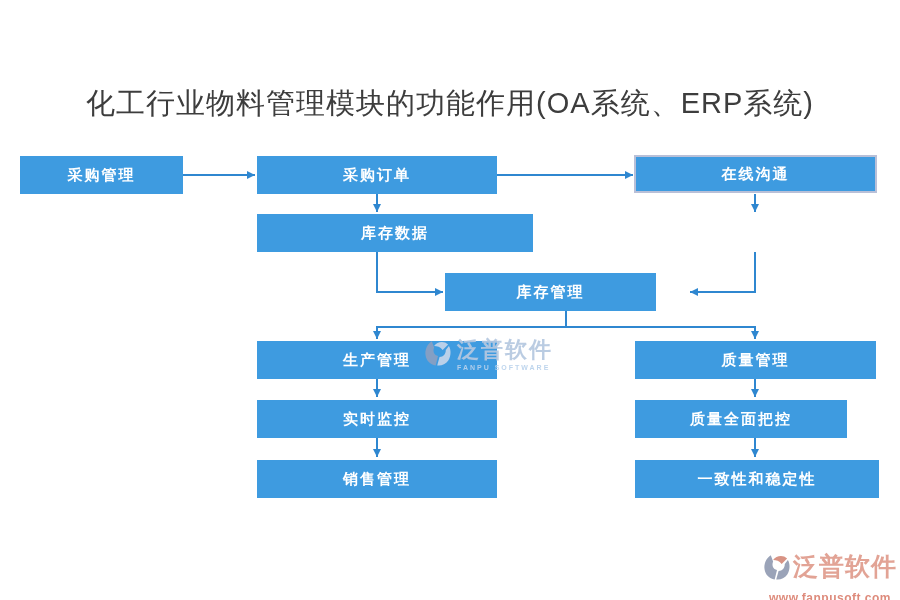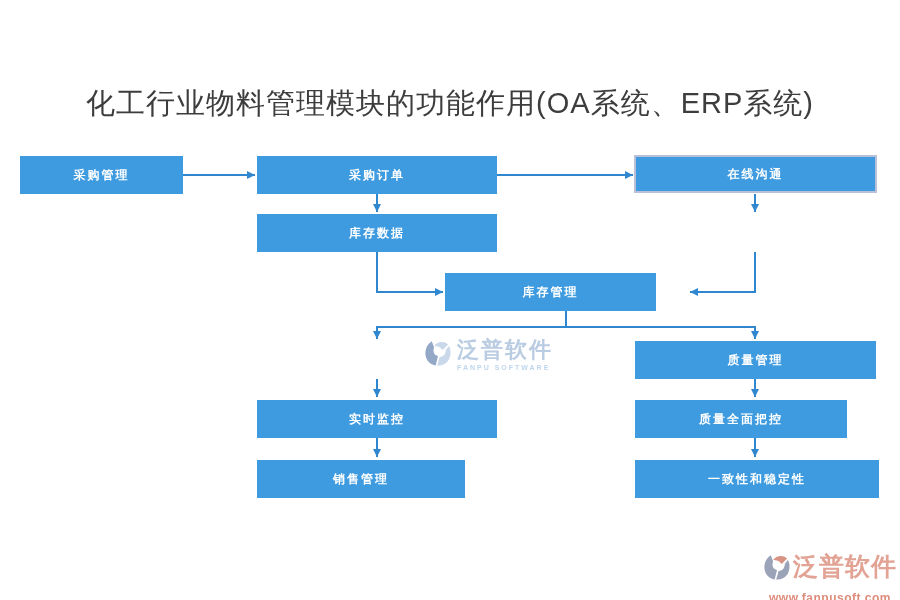--- a/index.html
+++ b/index.html
@@ -9,21 +9,21 @@
   }
   .title{
     position:absolute;top:84px;left:0;width:100%;text-align:center;
     font-size:29px;font-weight:400;letter-spacing:1px;color:var(--title-text);
     white-space:nowrap;
   }
   .node{
     position:absolute;height:38px;box-sizing:border-box;
     display:flex;align-items:center;justify-content:center;
     background:var(--node-fill);color:var(--node-text);
-    font-size:12px;font-weight:bold;letter-spacing:2px;z-index:2;
+    font-size:15px;font-weight:bold;letter-spacing:2px;z-index:2;
   }
   .node.bordered{border:2px solid var(--online-border);}
   svg.connectors{position:absolute;left:0;top:0;z-index:1;pointer-events:none;}
   .conn{stroke:var(--arrow);stroke-width:2;fill:none;}
   #ah path{fill:var(--arrow);}
   
   .watermark{
     position:absolute;left:424px;top:337px;display:flex;gap:5px;align-items:flex-start;
     z-index:3;opacity:0.92;pointer-events:none;
   }
@@ -67,26 +67,27 @@
     <polyline class="conn" points="755,326 755,339" marker-end="url(#ah)"></polyline>
     <polyline class="conn" points="377,379 377,397" marker-end="url(#ah)"></polyline>
     <polyline class="conn" points="755,379 755,397" marker-end="url(#ah)"></polyline>
     <polyline class="conn" points="377,438 377,457" marker-end="url(#ah)"></polyline>
     <polyline class="conn" points="755,438 755,457" marker-end="url(#ah)"></polyline>
   </svg>
 
   <div class="node" style="left:20px;top:156px;width:163px">采购管理</div>
   <div class="node" style="left:257px;top:156px;width:240px">采购订单</div>
   <div class="node bordered" style="left:634px;top:155px;width:243px">在线沟通</div>
-  <div class="node" style="left:257px;top:214px;width:240px">库存数据</div>
+  <div class="node" style="left:257px;top:214px;width:276px">库存数据</div>
   <div class="node" style="left:445px;top:273px;width:211px">库存管理</div>
+  <div class="node" style="left:257px;top:341px;width:240px">生产管理</div>
   <div class="node" style="left:635px;top:341px;width:241px">质量管理</div>
   <div class="node" style="left:257px;top:400px;width:240px">实时监控</div>
   <div class="node" style="left:635px;top:400px;width:212px">质量全面把控</div>
-  <div class="node" style="left:257px;top:460px;width:208px">销售管理</div>
+  <div class="node" style="left:257px;top:460px;width:240px">销售管理</div>
   <div class="node" style="left:635px;top:460px;width:244px">一致性和稳定性</div>
 
   <div class="watermark">
     <svg width="28" height="32" viewBox="0 0 36 36">
       <path class="ic-dark" d="M10 3 C4 7 1 14 2 21 C3 28 8 33 15 34 L18 22 C13 21 11 16 13 11 Z"></path>
       <path class="ic-light" d="M13 9 C17 3 26 2 31 7 L24 14 C21 10 17 9 13 9 Z"></path>
       <path class="ic-light" d="M32 9 C35 14 35 22 31 28 C28 32 22 35 17 34 L20 23 C25 23 28 19 28 14 Z"></path>
     </svg>
     <div class="wm-text">
       <div class="wm-brand">泛普软件</div>

